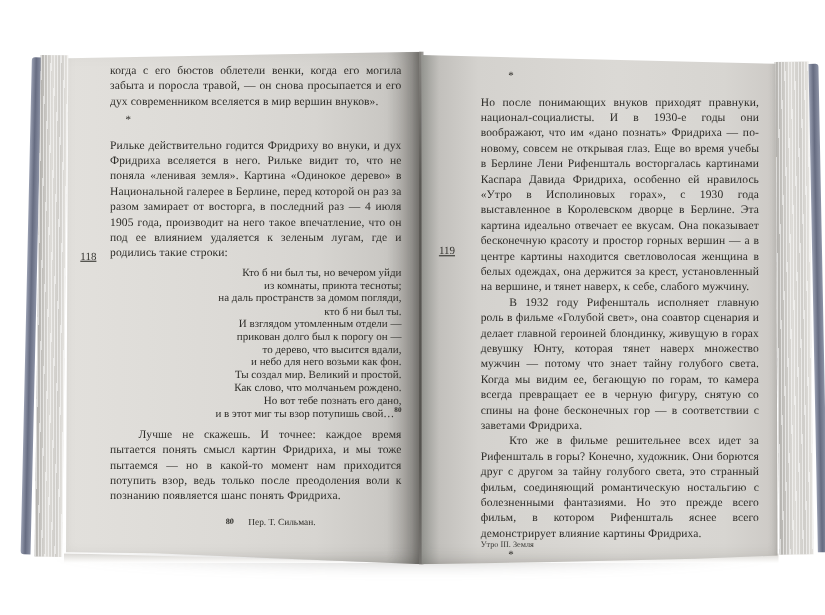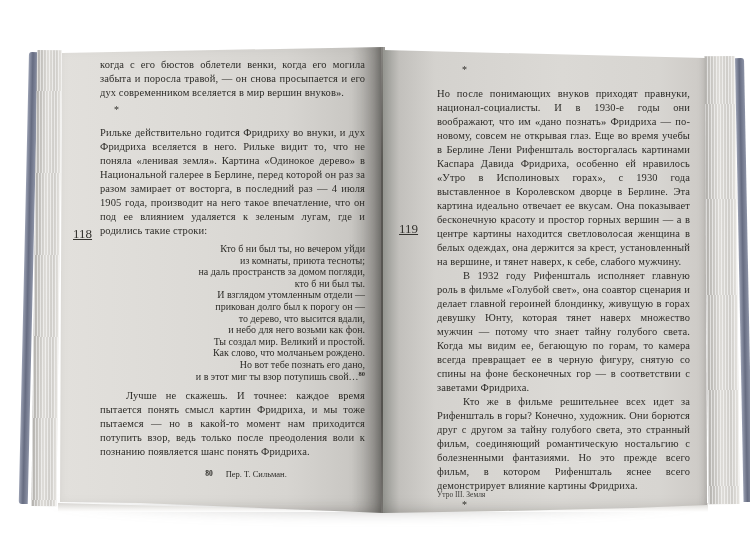--- a/index.html
+++ b/index.html
@@ -57,21 +57,21 @@
   .indent{text-indent:26px;}
   .separator{font-size:10px;line-height:12px;margin:4px 0 10px 14px;}
   .page.right .separator{margin-left:25px;}
   .sep-top{margin:2px 0 11px 25px;}
   .sep-mid{margin:6px 0 7px 25px;}
   .poem{margin:5px 0 7px 47px;font-size:10px;line-height:11.6px;text-align:right;}
   .poem-line{white-space:nowrap;}
   .poem sup{font-size:6.5px;font-weight:bold;vertical-align:super;line-height:0;}
   .footnote{margin:9px 0 16px 27px;font-size:8.5px;line-height:11px;text-align:center;}
   .fn-marker{font-weight:bold;font-size:7.5px;vertical-align:1px;margin-right:13px;}
-  .page-num{position:absolute;font-size:13px;line-height:12px;color:#34332f;text-decoration:underline;}
+  .page-num{position:absolute;font-size:10px;line-height:12px;color:#34332f;text-decoration:underline;}
   .page.left .page-num{left:13px;top:183px;}
   .page.right .page-num{left:16px;top:176px;}
   .running-footer{position:absolute;font-size:7.5px;line-height:11px;color:#3b3a36;text-align:left;}
   .page.left .running-footer{left:29px;top:433px;margin-top:47px;}
   .page.right .running-footer{left:54px;top:442px;}
 </style>
 </head>
 <body>
 
 <div class="scene">

